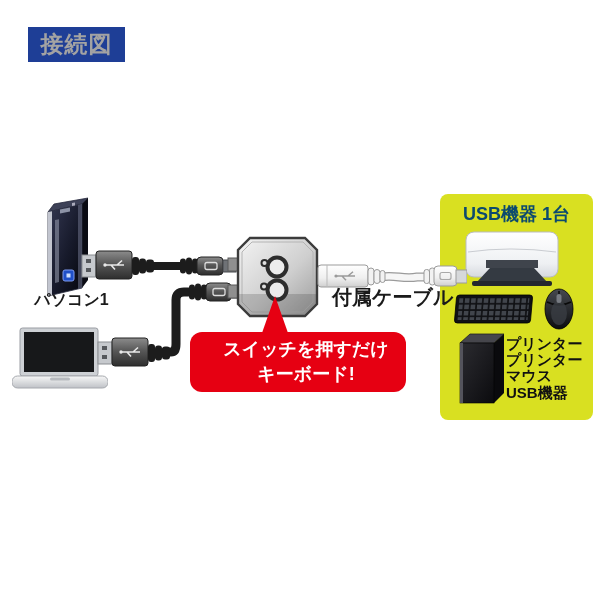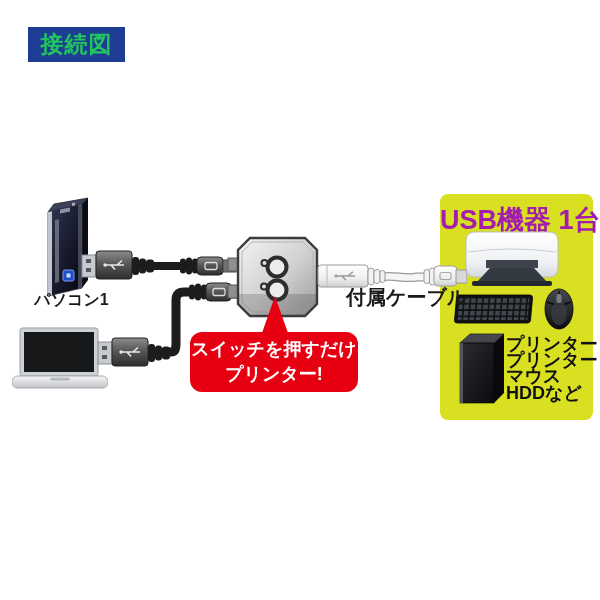--- a/index.html
+++ b/index.html
@@ -9,55 +9,55 @@
   }
   html,body{margin:0;padding:0;background:#fff;}
   .canvas{
     position:relative;width:600px;height:600px;background:#ffffff;overflow:hidden;
     font-family:"Liberation Sans","DejaVu Sans",sans-serif;color:#111;
   }
   .abs{position:absolute;}
   
   .badge{
     left:28px;top:27px;width:97px;height:35px;background:var(--badge-blue);
-    color:#22c55e;font-size:23px;font-weight:bold;line-height:35px;text-align:center;
+    color:#a3a3a3;font-size:23px;font-weight:bold;line-height:35px;text-align:center;
     letter-spacing:1px;
   }
   
   .pc-label{
     font-size:16px;font-weight:bold;color:#1a1a1a;text-align:center;white-space:nowrap;
   }
   .pc1-label{left:24px;top:290px;width:95px;}
   .pc2-label{left:18px;top:391px;width:90px;}
   
   .bubble{
-    left:190px;top:332px;width:168px;height:60px;background:var(--callout-red);
+    left:190px;top:332px;width:200px;height:60px;background:var(--callout-red);
     border-radius:12px;display:flex;flex-direction:column;justify-content:center;
     align-items:center;color:#fff;font-weight:bold;font-size:18px;line-height:25px;
-    white-space:nowrap;z-index:6;
+    white-space:nowrap;z-index:6;padding-left:16px;
   }
   .arrow-poly{fill:var(--callout-red);}
   
   .cable-label{
-    left:346px;top:287px;width:140px;font-size:20px;font-weight:bold;color:#1a1a1a;
+    left:332px;top:287px;width:140px;font-size:20px;font-weight:bold;color:#1a1a1a;
     line-height:21.5px;white-space:nowrap;z-index:6;
   }
   .cable-label span{display:block;}
   
   .ybox{
     left:440px;top:194px;width:153px;height:226px;background:var(--box-yellow);
     border-radius:8px;z-index:1;
   }
   .ybox-title{
     position:absolute;left:0;top:8px;width:100%;text-align:center;
-    font-size:27px;font-weight:bold;color:#a21caf;white-space:nowrap;
+    font-size:18px;font-weight:bold;color:#0c4a6e;white-space:nowrap;
   }
   .dev-list{
     position:absolute;left:66px;top:142px;width:84px;
-    font-size:18px;font-weight:bold;color:#111;line-height:16.2px;white-space:nowrap;
+    font-size:15px;font-weight:bold;color:#111;line-height:16.2px;white-space:nowrap;
   }
   .dev-list span{display:block;}
   svg{display:block;}
   .z5{z-index:5;} .z4{z-index:4;} .z3{z-index:3;}
 </style>
 </head>
 <body>
 
 <div class="canvas">
 
@@ -196,21 +196,21 @@
       <circle cx="39" cy="50.5" r="3" fill="#e0e0e0" stroke="#2d2d2d" stroke-width="2"></circle>
     </g>
   </svg>
 
   <svg class="abs z5" style="left:262px;top:296px" width="26" height="37" viewBox="0 0 26 37">
     <polygon class="arrow-poly" points="13,0 26,37 0,37"></polygon>
   </svg>
 
   <div class="abs bubble">
     <span>スイッチを押すだけ</span>
-    <span>プリンター!</span>
+    <span>キーボード!</span>
   </div>
 
   <div class="abs ybox">
     <div class="ybox-title">USB機器 1台</div>
 
     <svg class="abs" style="left:24px;top:36px" width="96" height="60" viewBox="0 0 96 60">
       <defs>
         <linearGradient id="prgrad" x1="0" y1="0" x2="0" y2="1">
           <stop offset="0" stop-color="#ffffff"></stop>
             <stop offset="0.7" stop-color="#eef0f3"></stop>
@@ -260,21 +260,21 @@
       <polygon points="6,12 16,3 50,3 40,12" fill="#46464c" stroke="#222" stroke-width="0.8"></polygon>
       <polygon points="40,12 50,3 50,62 40,72" fill="#0a0a0d"></polygon>
       <rect x="6" y="12" width="34" height="60" fill="url(#hgrad)" stroke="#000" stroke-width="0.6"></rect>
       <rect x="6" y="12" width="3" height="60" fill="#54545c"></rect>
     </svg>
 
     <div class="dev-list">
       <span>プリンター</span>
       <span>プリンター</span>
       <span>マウス</span>
-      <span>HDDなど</span>
+      <span>USB機器</span>
     </div>
   </div>
 
   <svg class="abs z5" style="left:315px;top:258px" width="152" height="36" viewBox="0 0 152 36">
     <defs>
       <linearGradient id="wplug" x1="0" y1="0" x2="0" y2="1">
         <stop offset="0" stop-color="#ffffff"></stop>
           <stop offset="0.6" stop-color="#efefef"></stop>
           <stop offset="1" stop-color="#cfcfcf"></stop>
       </linearGradient>

